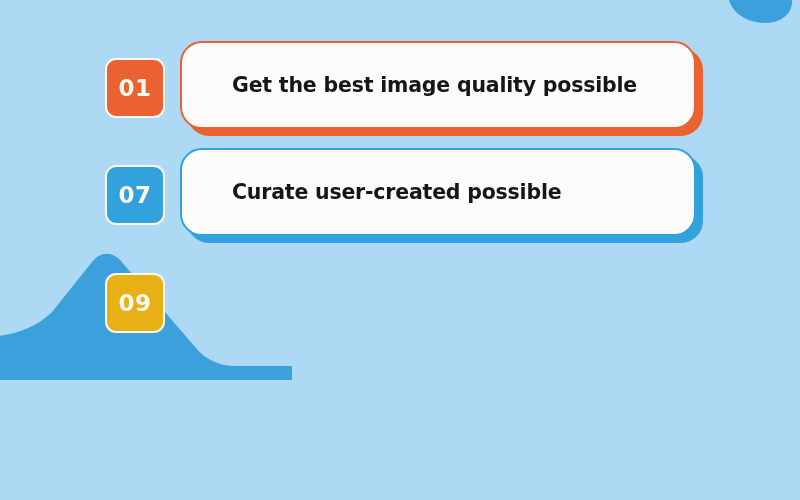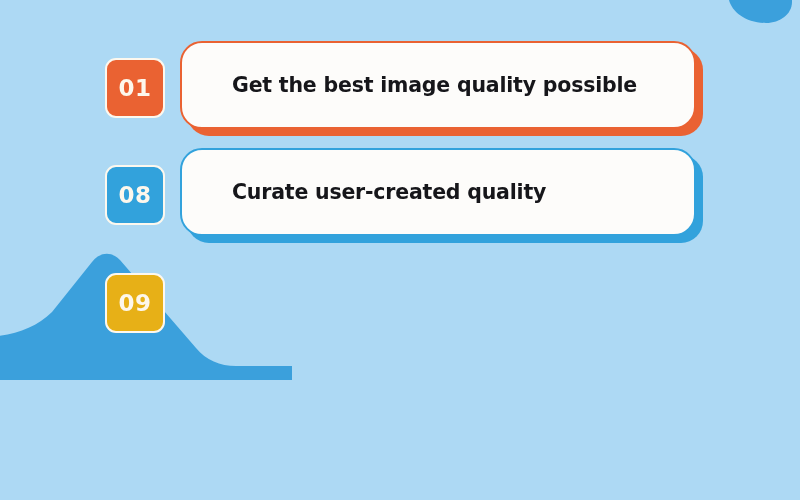--- a/index.html
+++ b/index.html
@@ -138,26 +138,26 @@
       <div class="card-wrap">
         <div class="card-shadow" style="background:#EA6232"></div>
         <div class="card" style="border-color:#EA6232">
           <span class="card-text">Get the best image quality possible</span>
         </div>
       </div>
     </div>
 
     <div class="row" style="top:165px">
       <div class="badge" style="background:#32A2DC">
-        <span class="badge-num">08</span>
+        <span class="badge-num">07</span>
       </div>
       <div class="card-wrap">
         <div class="card-shadow" style="background:#32A2DC"></div>
         <div class="card" style="border-color:#32A2DC">
-          <span class="card-text">Curate user-created quality</span>
+          <span class="card-text">Curate user-created possible</span>
         </div>
       </div>
     </div>
 
     <div class="row" style="top:273px">
       <div class="badge" style="background:#E7B017">
         <span class="badge-num">09</span>
       </div>
     </div>
 

